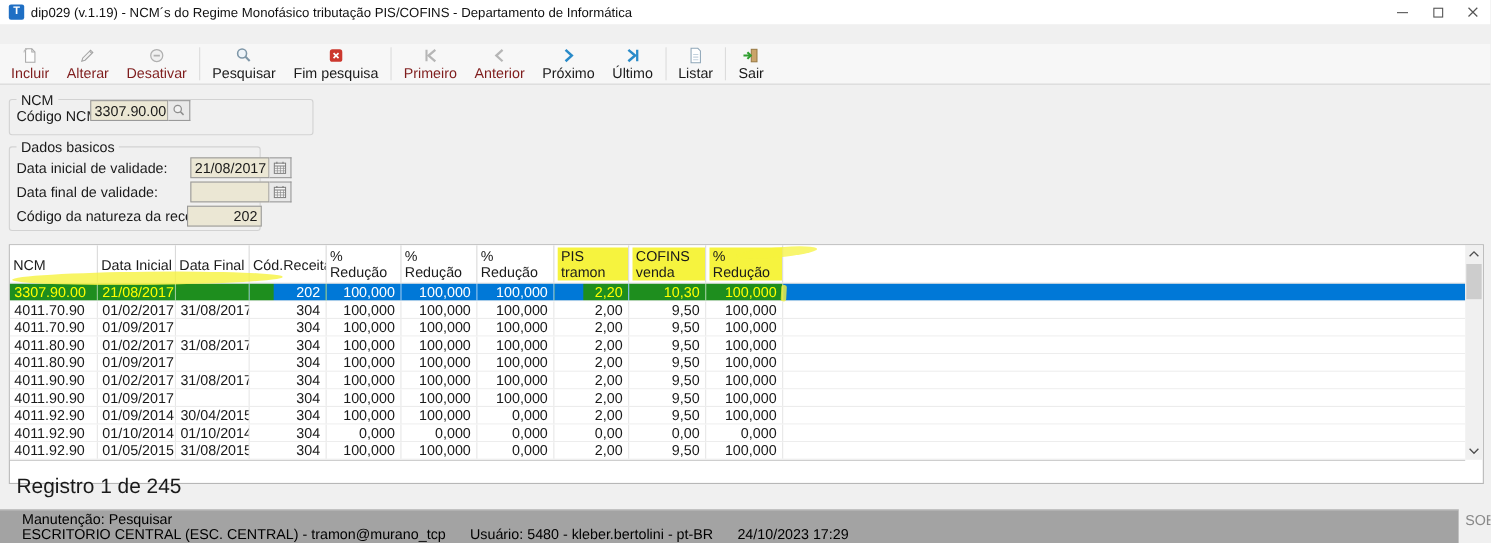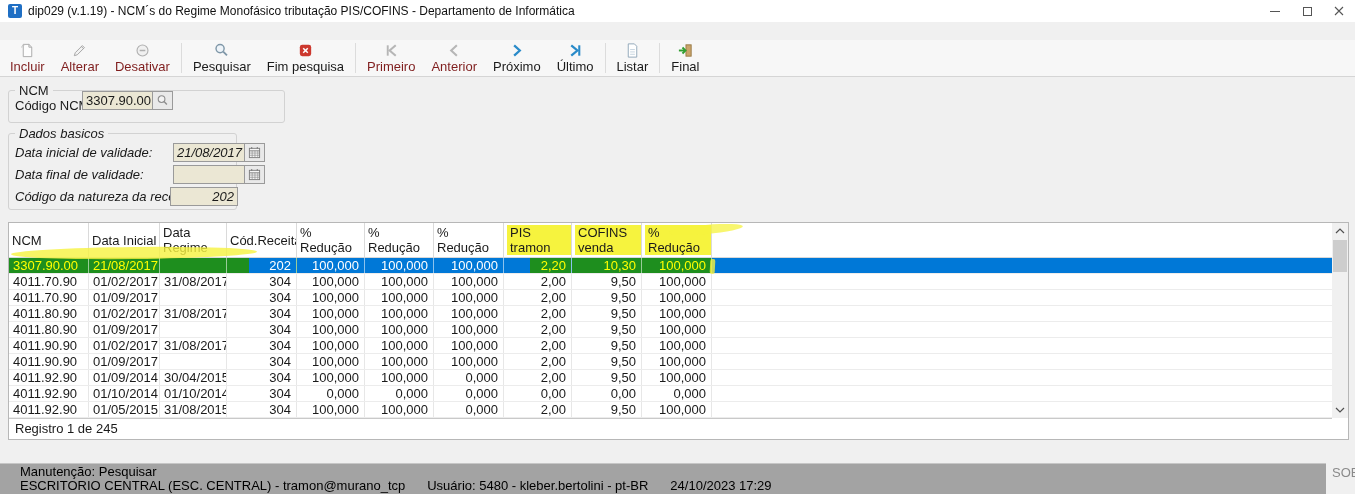--- a/index.html
+++ b/index.html
@@ -33,21 +33,21 @@
   .tbtn .ticon svg { width:17px; height:17px; }
   .tbtn .tlabel { line-height:14px; white-space:nowrap; color:#1a1a1a; }
   .tbtn.disabled .tlabel { color:#7f1d1d; }
   .tsep { width:1px; background:#dcdcdc; margin:3px 3px; }
 
   
   .gbox { position:absolute; border:1px solid #d2d2d2; border-radius:3px; background:#f0f0f0; }
   .gbox .legend { position:absolute; top:-8px; left:6px; background:#f0f0f0; padding:0 4px;
     font-size:13px; line-height:15px; }
   .ncm-box { left:8px; top:90px; width:277px; height:33px; }
-  .dados-box { left:8px; top:133px; width:229px; height:77px;font-style:italic; }
+  .dados-box { left:8px; top:133px; width:229px; height:77px; }
   .frow { position:absolute; display:flex; align-items:center; }
   .flabel { font-size:13px; white-space:nowrap; }
   .field { background:#ebe7d4; border:1px solid #9a9a9a; height:19px; line-height:17px;
     font-size:13px; padding:0 3px; overflow:hidden; white-space:nowrap; }
   .fieldbtn { width:20px; height:19px; border:1px solid #9a9a9a; border-left:none; background:#e9e9e9;
     display:flex; align-items:center; justify-content:center; }
   .fieldbtn svg { width:13px; height:13px; }
   .ncmrow { left:6px; top:7px; }
   .ncmfield { position:absolute; left:73px; width:71px; }
   .ncmbtn { position:absolute; left:144px; }
@@ -73,21 +73,21 @@
   .gcell.al { text-align:left; padding-left:4px; }
   .gcell.ar { text-align:right; padding-right:5px; }
   .gcell.fill { flex:1; border-right:none; }
   .grow.sel .gcell { border-right-color:rgba(255,255,255,0.55); }
   .grow.sel .mb { background:var(--sel); color:#fff; }
   .grow.sel .mg { background:var(--mgreen); color:var(--mtext); }
   .grow.sel .mixl { background:linear-gradient(90deg, var(--mgreen) 0 22px, var(--sel) 22px); color:#fff; }
   .grow.sel .mixr { background:linear-gradient(90deg, var(--sel) 0 26px, var(--mgreen) 26px); color:var(--mtext);text-align:right; }
   .grow.sel .fill { background:var(--sel); }
 
-  .registro { position:absolute; left:6px; top:197px; font-size:13px; line-height:18px; }
+  .registro { position:absolute; left:6px; top:211px; font-size:19px; line-height:18px; }
 
   
   .vscroll { position:absolute; right:0; top:0; width:16px; height:195px; background:#f0f0f0; }
   .sarrow { position:absolute; left:0; width:16px; height:16px; display:flex; align-items:center; justify-content:center; }
   .sarrow svg { width:10px; height:8px; }
   .sarrow.up { top:0; } .sarrow.down { bottom:0; }
   .sthumb { position:absolute; left:1px; top:17px; width:14px; height:32px; background:#cdcdcd; }
 
   
   .marker { position:absolute; background:var(--myellow); opacity:0.8; pointer-events:none; z-index:5; }
@@ -221,21 +221,21 @@
     </div>
       <div class="tsep"></div>
       <div class="tbtn">
       <span class="ticon">
           <svg viewBox="0 0 18 18">
             <rect x="9.5" y="3" width="5.5" height="12" fill="#caa46a" stroke="#997a45"></rect>
             <path d="M2 9h6.2" stroke="#2f9e2f" stroke-width="2"></path>
             <path d="M5.8 5.8L9 9l-3.2 3.2" fill="none" stroke="#2f9e2f" stroke-width="2"></path>
           </svg>
         </span>
-      <span class="tlabel">Final</span>
+      <span class="tlabel">Sair</span>
     </div>
     </div>
 
   <div class="gbox ncm-box">
     <span class="legend">NCM</span>
     <div class="frow ncmrow">
       <span class="flabel">Código NCM:</span>
     </div>
     <span class="field ncmfield">3307.90.00</span>
     <span class="fieldbtn ncmbtn">
@@ -287,21 +287,21 @@
 
   <div class="table-panel">
     <div class="ghead" id="ghead">
         <div class="hcell" style="width: 80px;">
           <span class="hlabel">NCM</span>
         </div>
         <div class="hcell" style="width: 71px;">
           <span class="hlabel">Data Inicial</span>
         </div>
         <div class="hcell" style="width: 67px;">
-          <span class="hlabel">Data Regime</span>
+          <span class="hlabel">Data Final</span>
         </div>
         <div class="hcell" style="width: 70px;">
           <span class="hlabel">Cód.Receita</span>
         </div>
         <div class="hcell" style="width: 68px;">
           <span class="hlabel">% Redução</span>
         </div>
         <div class="hcell" style="width: 69px;">
           <span class="hlabel">% Redução</span>
         </div>

